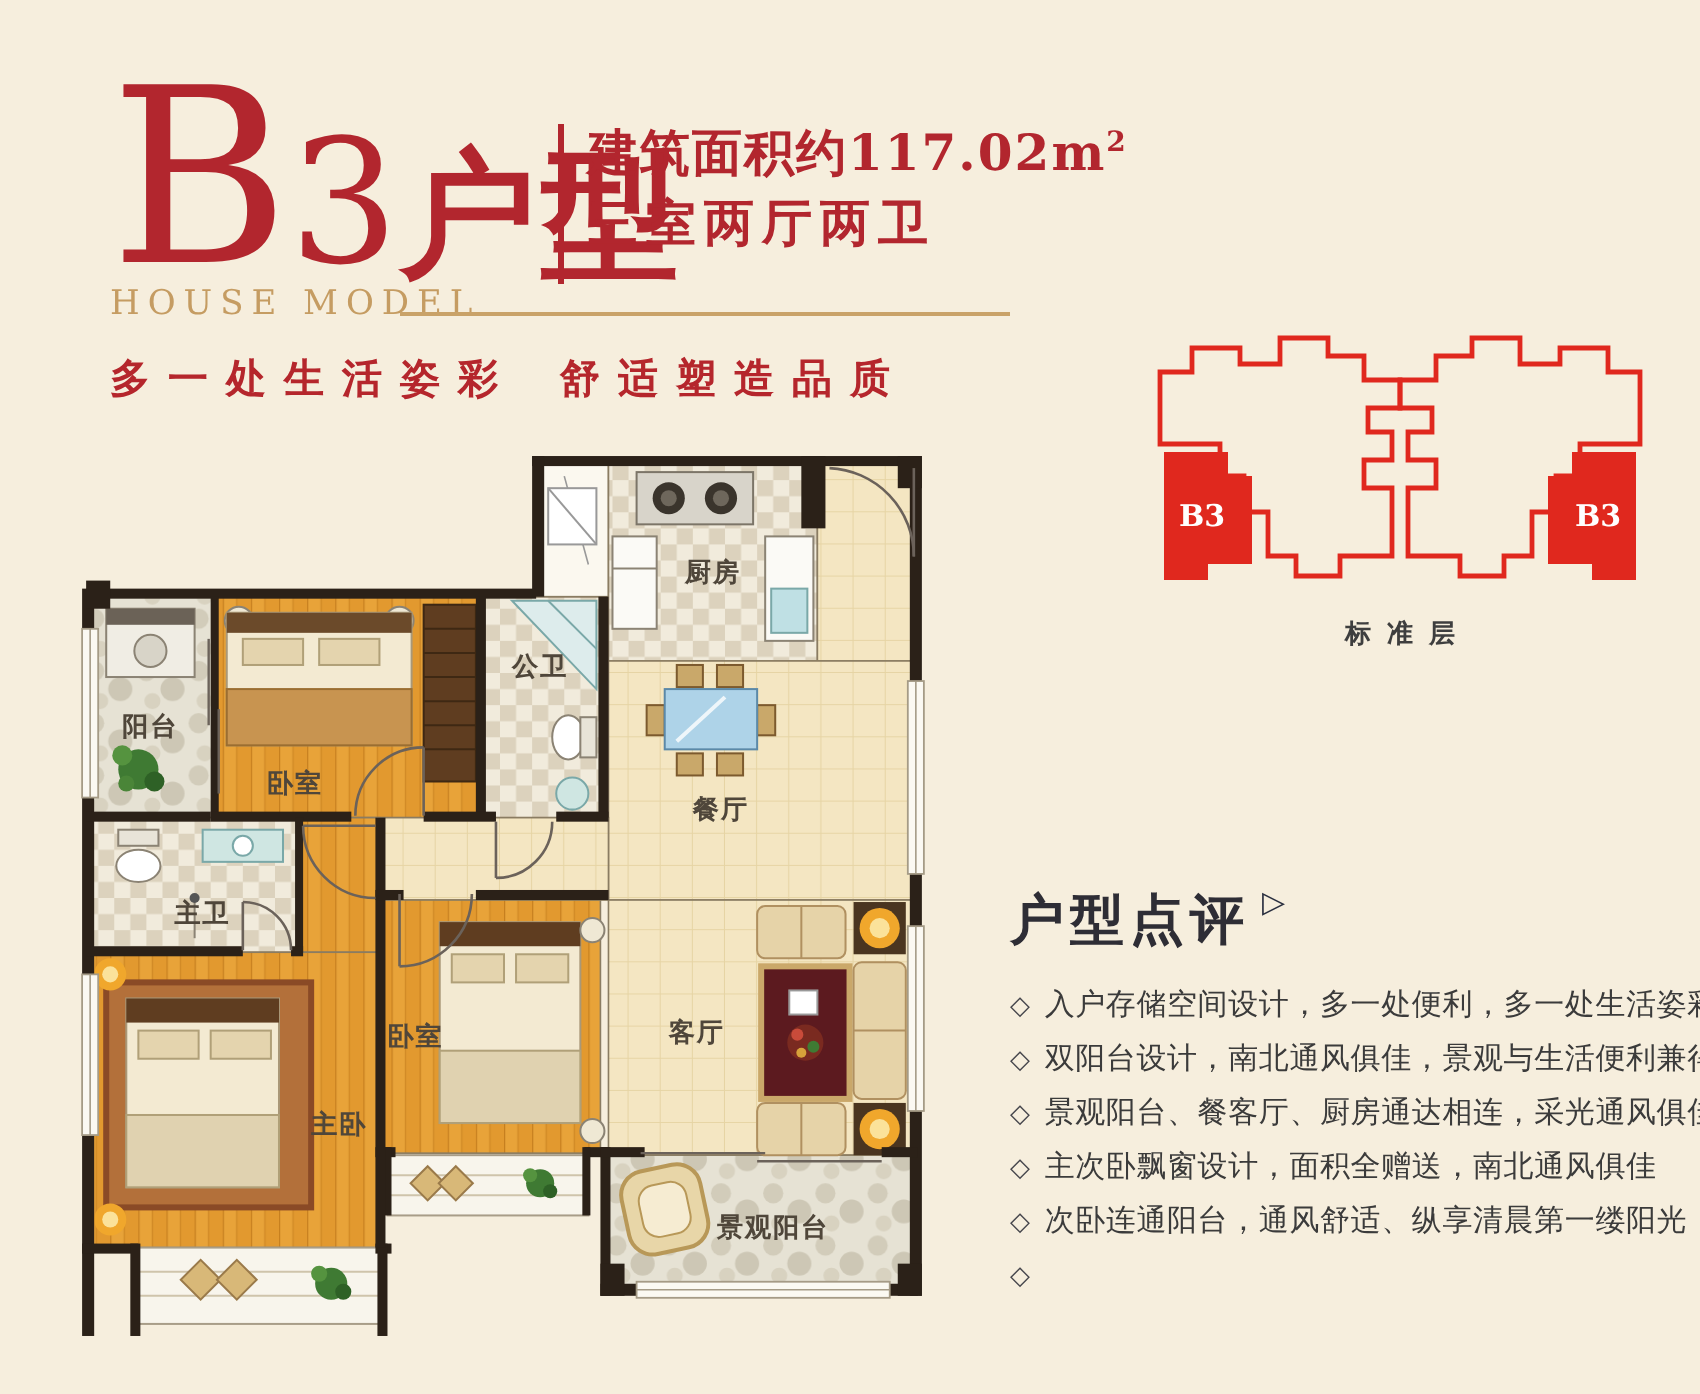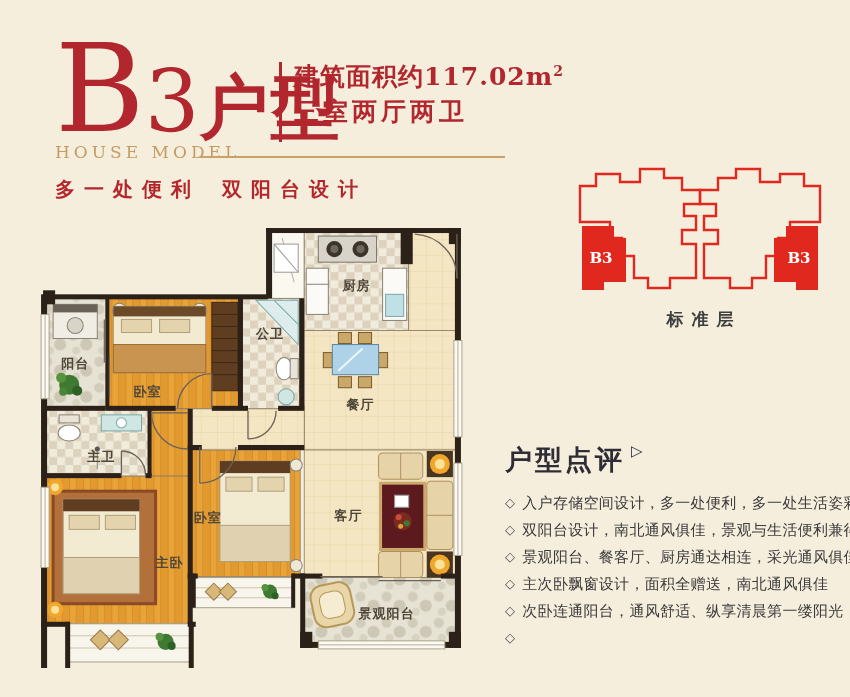--- a/index.html
+++ b/index.html
@@ -26,21 +26,21 @@
                  font-size:17px; letter-spacing:4px; }
   .gold-line { left:200px; top:156px; width:305px; height:2px; background:#c9a268; }
   .tagline { left:55px; top:176px; color:#b5262c; font-size:20px; font-weight:700;
              letter-spacing:9px; white-space:nowrap; }
   .tagline .gap { display:inline-block; width:22px; }
 
   
   .keyplan { left:568px; top:160px; width:264px; }
   .keyplan svg { display:block; }
   .keyplan-caption { text-align:center; margin-top:10px; color:#3e3e3e;
-                     font-size:17px; font-weight:600; letter-spacing:8px; text-indent:8px; }
+                     font-size:13px; font-weight:600; letter-spacing:8px; text-indent:8px; }
 
   
   .floorplan { left:40px; top:224px; width:424px; height:446px; }
 
   
   .review { left:505px; top:442px; width:345px; }
   .review-title { color:#2e2d35; font-family:"DejaVu Serif", serif;
                   font-size:27px; font-weight:700; letter-spacing:3px; display:flex; align-items:flex-start; }
   .review-title .marker { font-size:15px; margin-left:6px; color:#2b3040; font-family:"DejaVu Sans", sans-serif; }
   .review ul { list-style:none; margin-top:16px; }
@@ -68,21 +68,21 @@
   <div class="area-line1">
     <span>建筑面积约</span><span>117.02</span><span>m</span><sup>2</sup>
   </div>
   <div class="area-line2">三室两厅两卫</div>
 </div>
 
 <div class="abs house-model">HOUSE MODEL</div>
 <div class="abs gold-line"></div>
 
 <div class="abs tagline">
-  <span>多一处便利</span><span class="gap"></span><span>双阳台设计</span>
+  <span>多一处生活姿彩</span><span class="gap"></span><span>舒适塑造品质</span>
 </div>
 
 <div class="abs keyplan">
   <svg width="264" height="138" viewBox="0 0 264 138">
     <g stroke="#e0281e" stroke-width="2.4" fill="none" stroke-linejoin="miter">
       <path id="tower" d="M 12,62 L 12,26 L 28,26 L 28,14 L 52,14 L 52,22 L 72,22 L 72,9 L 96,9 L 96,18 L 114,18 L 114,30 L 132,30 L 132,44 L 116,44 L 116,56 L 128,56 L 128,70 L 114,70 L 114,84 L 128,84 L 128,118 L 102,118 L 102,128 L 80,128 L 80,118 L 66,118 L 66,96 L 54,96 L 54,78 L 42,78 L 42,62 Z"></path>
       <use href="#tower" transform="translate(264,0) scale(-1,1)"></use>
     </g>
     <g fill="#e0281e">
       <path id="b3block" d="M 14,66 L 46,66 L 46,78 L 58,78 L 58,122 L 36,122 L 36,130 L 14,130 Z"></path>

